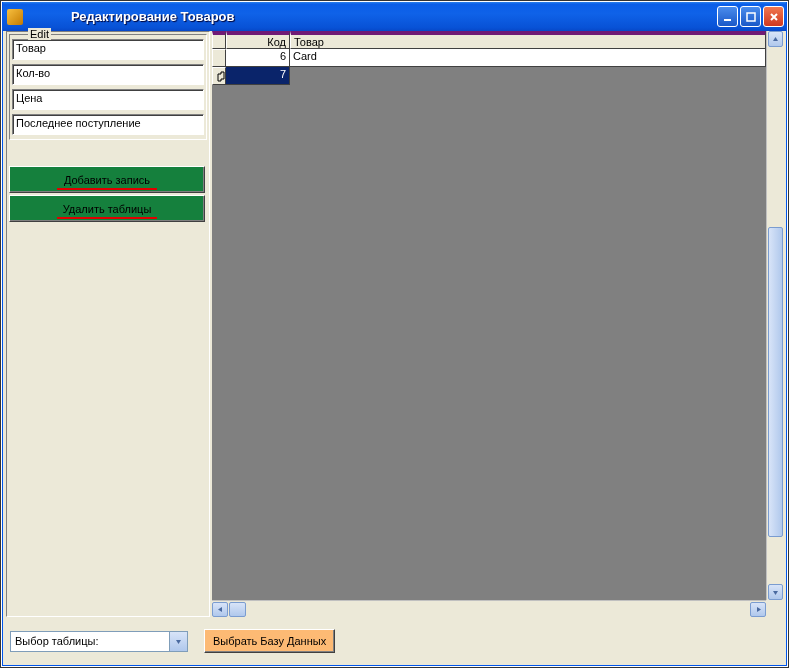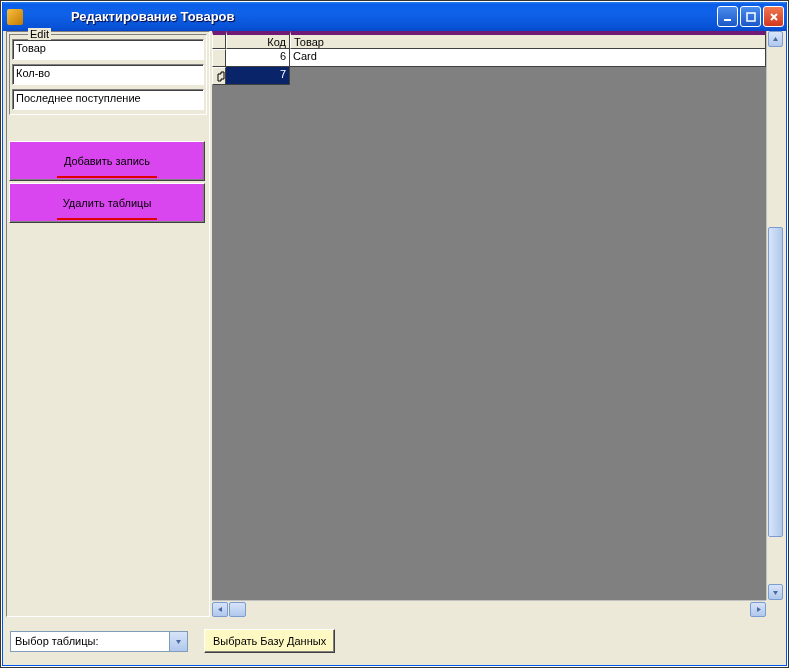--- a/index.html
+++ b/index.html
@@ -126,22 +126,22 @@
     height: 15px;
     box-sizing: content-box;
   }
   .editbox.inset {
     box-shadow: inset 1px 1px 0 #404040;
   }
   .winbtn {
     display: block;
     width: 196px;
     margin: 2px;
-    height: 40px;
-    background: #d946ef;
+    height: 27px;
+    background: #15803d;
     border: 1px solid #404040;
     border-top-color: #fff;
     border-left-color: #fff;
     box-shadow: inset -1px -1px 0 #808080;
     font-family: Tahoma, sans-serif;
     font-size: 11px;
     text-align: center;
     cursor: pointer;
     position: relative;
   }
@@ -284,21 +284,21 @@
     font-size: 11px;
   }
   .combo .cbtn {
     width: 17px;
     background: linear-gradient(to bottom,#d8e4f8,#b0c8ec);
     border-left: 1px solid #7f9db9;
     display:flex;align-items:center;justify-content:center;
   }
   .smallbtn {
     height: 24px;
-    background: #fef9c3;
+    background: #fdba74;
     border: 1px solid #404040;
     border-top-color: #fff;
     border-left-color: #fff;
     box-shadow: inset -1px -1px 0 #808080;
     font-family: Tahoma, sans-serif;
     font-size: 11px;
     padding: 0 8px;
     cursor: pointer;
   }
   .redbox {
@@ -336,20 +336,23 @@
 
     <div class="client">
       <div class="sidebar">
         <div class="groupbox">
           <div class="group-legend">Edit</div>
           <div class="editrow">
               <div class="editbox inset">Товар</div>
             </div>
           <div class="editrow">
               <div class="editbox inset">Кол-во</div>
+            </div>
+          <div class="editrow">
+              <div class="editbox inset">Цена</div>
             </div>
           <div class="editrow">
               <div class="editbox inset">Последнее поступление</div>
             </div>
         </div>
         <div style="height:22px"></div>
         <button class="winbtn">
           <span>Добавить запись</span>
           <span class="underline"></span>
         </button>

